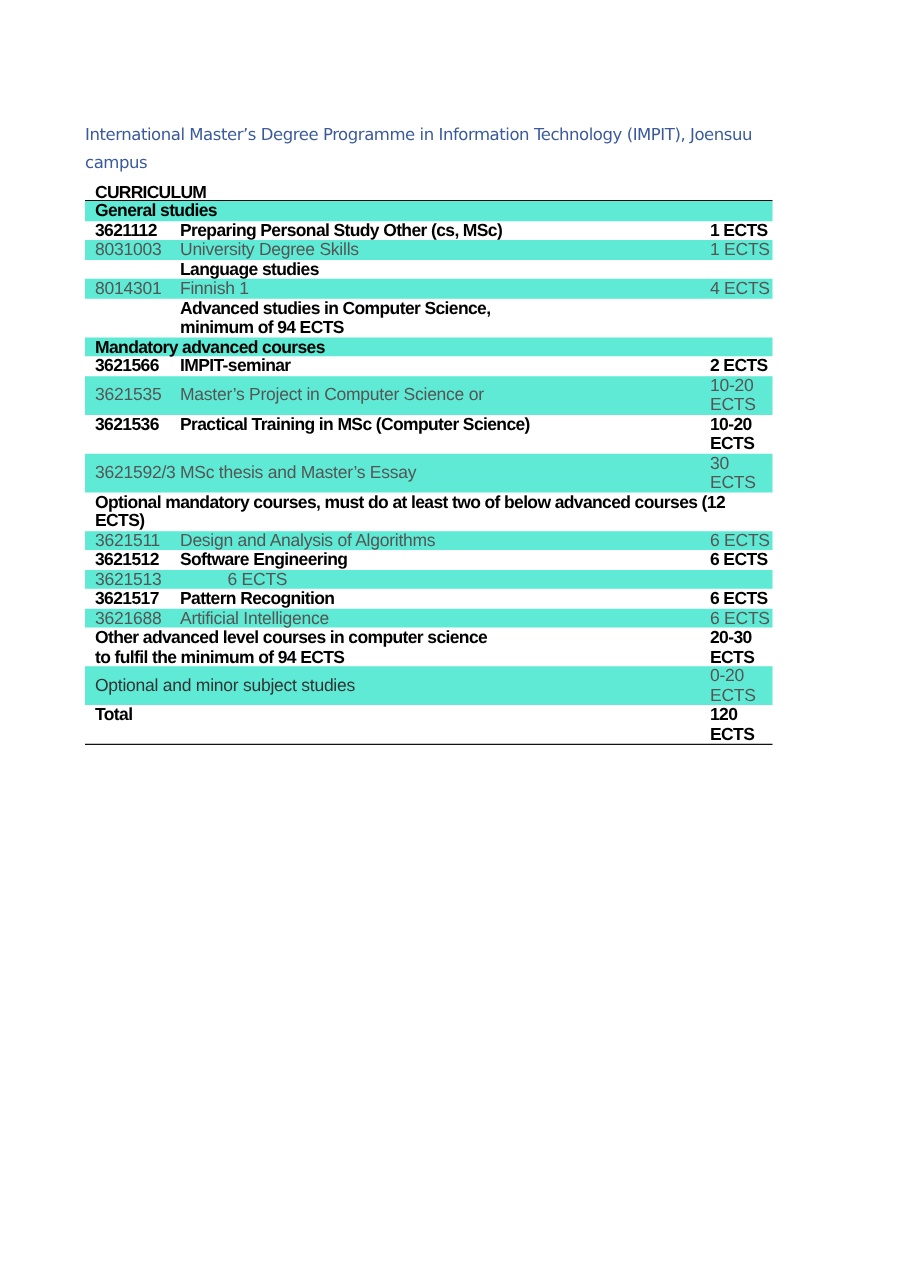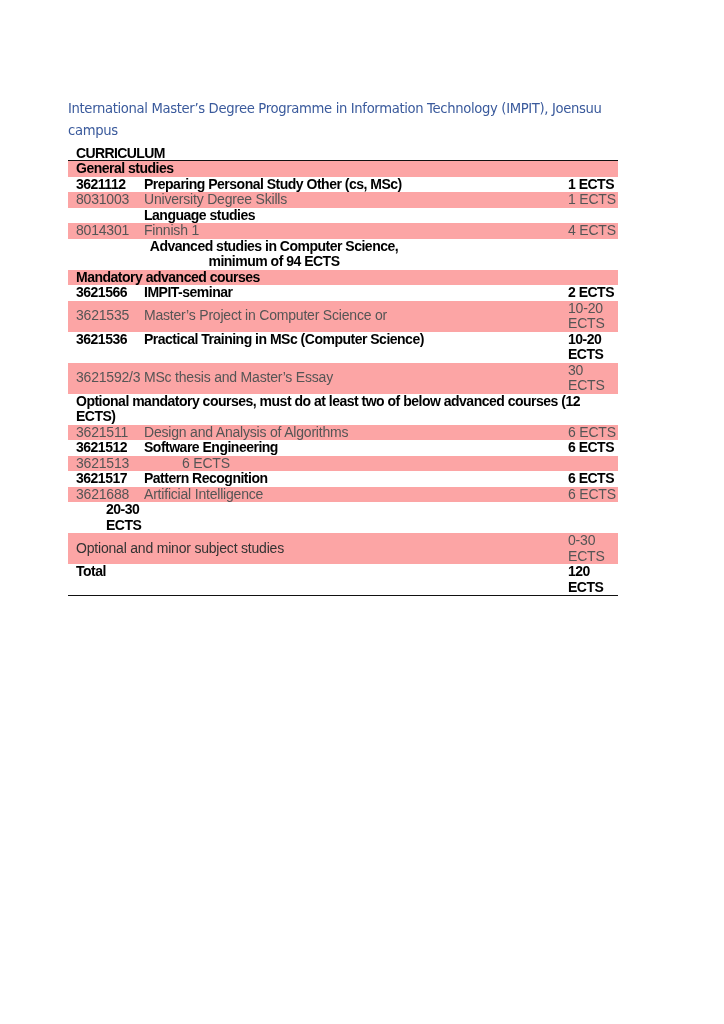--- a/index.html
+++ b/index.html
@@ -12,21 +12,21 @@
   .curriculum {
     position: absolute; left: 68px; top: 145px; width: 550px;
     font-family: "Liberation Sans", sans-serif; font-size: 14px;
     letter-spacing: -0.2px;
   }
   .cur-header {
     font-weight: bold; color: #000; height: 15px; line-height: 16px;
     padding-left: 8px; border-bottom: 1.5px solid #111; letter-spacing: -0.6px;
   }
   .row { display: flex; line-height: 15.5px; color: #000; }
-  .row.shade { background: #fca5a5; }
+  .row.shade { background: #5eead4; }
   .row.bold { font-weight: bold; letter-spacing: -0.5px; }
   .row.grey { color: #555; align-items: center; }
   .c-code { width: 76px; padding-left: 8px; flex: none; box-sizing: border-box; }
   .c-name { width: 386px; flex: none; }
   .c-ects { flex: 1; padding-left: 2px; margin-left: 36px; }
   .row.section .c-span { padding-left: 8px; flex: 1; }
   .row.wide .c-span { padding-left: 8px; width: 462px; flex: none; box-sizing: border-box; }
   .cur-footer { border-top: 1.5px solid #111; }
 </style>
 </head>
@@ -55,21 +55,21 @@
     <span class="c-name">Language studies</span>
     <span class="c-ects"></span>
   </div>
   <div class="row shade grey">
     <span class="c-code">8014301</span>
     <span class="c-name">Finnish 1</span>
     <span class="c-ects">4 ECTS</span>
   </div>
   <div class="row bold">
     <span class="c-code"></span>
-    <span class="c-name" style="width:260px;text-align:center;">Advanced studies in Computer Science, minimum of 94 ECTS</span>
+    <span class="c-name" style="width:260px;">Advanced studies in Computer Science, minimum of 94 ECTS</span>
     <span class="c-ects"></span>
   </div>
   <div class="row shade bold section">
     <span class="c-span">Mandatory advanced courses</span>
   </div>
   <div class="row bold">
     <span class="c-code">3621566</span>
     <span class="c-name">IMPIT-seminar</span>
     <span class="c-ects">2 ECTS</span>
   </div>
@@ -109,24 +109,25 @@
     <span class="c-code">3621517</span>
     <span class="c-name">Pattern Recognition</span>
     <span class="c-ects">6 ECTS</span>
   </div>
   <div class="row shade grey">
     <span class="c-code">3621688</span>
     <span class="c-name">Artificial Intelligence</span>
     <span class="c-ects">6 ECTS</span>
   </div>
   <div class="row bold wide">
+    <span class="c-span" style="padding-right:140px;">Other advanced level courses in computer science to fulfil the minimum of 94 ECTS</span>
     <span class="c-ects" style="max-width:44px;">20-30 ECTS</span>
   </div>
   <div class="row shade grey wide">
     <span class="c-span" style="color:#333;">Optional and minor subject studies</span>
-    <span class="c-ects">0-30 ECTS</span>
+    <span class="c-ects">0-20 ECTS</span>
   </div>
   <div class="row bold wide">
     <span class="c-span">Total</span>
     <span class="c-ects">120 ECTS</span>
   </div>
   <div class="cur-footer"></div>
 </div>
 
 </body></html>

